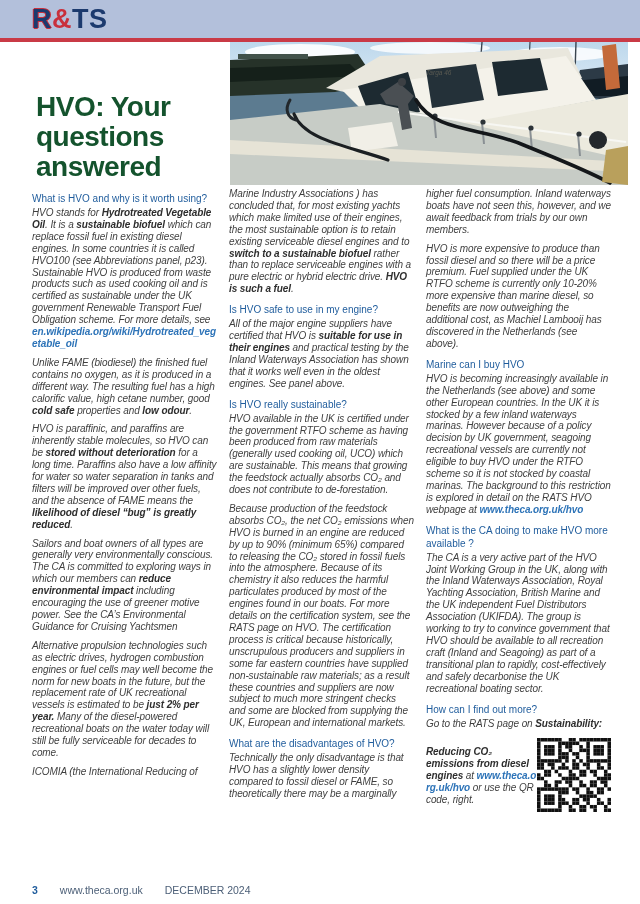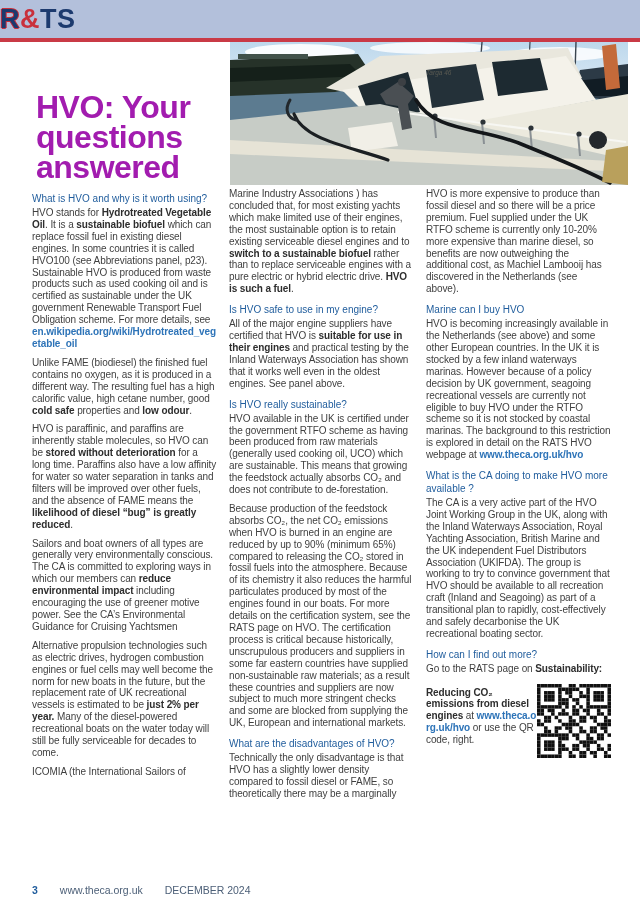--- a/index.html
+++ b/index.html
@@ -1,37 +1,37 @@
 <!DOCTYPE html>
 <html><head>
 <meta charset="utf-8">
 <style>
   html,body{margin:0;padding:0;background:#e9e9e9;}
   .page{position:relative;width:640px;height:904px;background:#ffffff;overflow:hidden;
         font-family:"Liberation Sans",sans-serif;color:#3f3f3f;}
   
-  .masthead{height:38px;background:#b3c0db;display:flex;align-items:center;}
+  .masthead{height:38px;background:#b3c0db;display:flex;align-items:center;padding-left:32px;}
   .logo{font-size:27px;font-weight:800;letter-spacing:0.5px;line-height:1;}
   .logo .r{color:#1c3a6e;text-shadow:-1px 0 #c9303c,1px 0 #c9303c,0 -1px #c9303c,0 1px #c9303c;}
   .logo .amp{color:#c9303c;}
   .logo .ts{color:#1c3a6e;}
   .red-rule{height:4px;background:#c93a46;}
   
   .content{position:relative;padding:0 28px 0 32px;}
   .photo{position:absolute;left:230px;top:0;width:398px;height:143px;overflow:hidden;background:#9db8cc;}
   .cols{display:grid;grid-template-columns:185px 185px 185px;column-gap:12px;}
   .col{min-width:0;}
   .col.pushed{padding-top:146px;}
-  .article-title{color:#a21caf;font-weight:bold;font-size:32px;line-height:30px;letter-spacing:-0.5px;
+  .article-title{color:#14532d;font-weight:bold;font-size:28px;line-height:30px;letter-spacing:-0.5px;
                  margin:50px 0 10px 4px;}
   .sec-h{color:#1f5c9c;font-weight:normal;font-size:10px;line-height:13px;margin:8px 0 2px 0;}
-  .body-p{font-size:10px;line-height:11.9px;margin:0 0 7px 0;letter-spacing:-0.1px;}
+  .body-p{font-size:10px;line-height:11.9px;margin:0 0 7px 0;letter-spacing:-0.1px;font-style:italic;}
   .bold{font-weight:bold;color:#2e2e2e;}
   .link{color:#2e74b8;font-weight:bold;word-break:break-all;cursor:pointer;}
-  .qr-row{display:flex;align-items:center;}
+  .qr-row{display:flex;align-items:flex-end;}
   .qr-row .body-p{flex:1;min-width:0;}
   .qr-box{width:74px;height:74px;flex:0 0 auto;margin-top:2px;}
   
   .footer{position:absolute;left:32px;bottom:8px;font-size:10.5px;color:#4d6078;display:flex;gap:0;align-items:baseline;}
   .footer .pg{color:#1f5c9c;font-weight:bold;margin-right:22px;}
   .footer .url{margin-right:22px;}
 </style>
 </head>
 <body>
 
@@ -109,33 +109,34 @@
 
     <div class="cols">
       <div class="col">
         <div class="article-title">HVO: Your questions answered</div>
       <div class="sec-h">What is HVO and why is it worth using?</div>
           <p class="body-p"><span>HVO stands for </span><span class="bold">Hydrotreated Vegetable Oil</span><span>. It is a </span><span class="bold">sustainable biofuel</span><span> which can replace fossil fuel in existing diesel engines. In some countries it is called HVO100 (see Abbreviations panel, p23). Sustainable HVO is produced from waste products such as used cooking oil and is certified as sustainable under the UK government Renewable Transport Fuel Obligation scheme. For more details, see </span><span class="bold link">en.wikipedia.org/wiki/Hydrotreated_vegetable_oil</span></p>
           <p class="body-p"><span>Unlike FAME (biodiesel) the finished fuel contains no oxygen, as it is produced in a different way. The resulting fuel has a high calorific value, high cetane number, good </span><span class="bold">cold safe</span><span> properties and </span><span class="bold">low odour</span><span>.</span></p>
           <p class="body-p"><span>HVO is paraffinic, and paraffins are inherently stable molecules, so HVO can be </span><span class="bold">stored without deterioration</span><span> for a long time. Paraffins also have a low affinity for water so water separation in tanks and filters will be improved over other fuels, and the absence of FAME means the </span><span class="bold">likelihood of diesel “bug” is greatly reduced</span><span>.</span></p>
           <p class="body-p"><span>Sailors and boat owners of all types are generally very environmentally conscious. The CA is committed to exploring ways in which our members can </span><span class="bold">reduce environmental impact</span><span> including encouraging the use of greener motive power. See the CA’s Environmental Guidance for Cruising Yachtsmen</span></p>
           <p class="body-p"><span>Alternative propulsion technologies such as electric drives, hydrogen combustion engines or fuel cells may well become the norm for new boats in the future, but the replacement rate of UK recreational vessels is estimated to be </span><span class="bold">just 2% per year.</span><span> Many of the diesel-powered recreational boats on the water today will still be fully serviceable for decades to come.</span></p>
-          <p class="body-p"><span>ICOMIA (the International Sailors of</span></p>
+          <p class="body-p"><span>ICOMIA (the International Reducing of</span></p>
         </div>
       <div class="col pushed">
           <p class="body-p"><span>Marine Industry Associations ) has concluded that, for most existing yachts which make limited use of their engines, the most sustainable option is to retain existing serviceable diesel engines and to </span><span class="bold">switch to a sustainable biofuel</span><span> rather than to replace serviceable engines with a pure electric or hybrid electric drive. </span><span class="bold">HVO is such a fuel</span><span>.</span></p>
           <div class="sec-h">Is HVO safe to use in my engine?</div>
           <p class="body-p"><span>All of the major engine suppliers have certified that HVO is </span><span class="bold">suitable for use in their engines</span><span> and practical testing by the Inland Waterways Association has shown that it works well even in the oldest engines. See panel above.</span></p>
           <div class="sec-h">Is HVO really sustainable?</div>
           <p class="body-p"><span>HVO available in the UK is certified under the government RTFO scheme as having been produced from raw materials (generally used cooking oil, UCO) which are sustainable. This means that growing the feedstock actually absorbs CO₂ and does not contribute to de-forestation.</span></p>
           <p class="body-p"><span>Because production of the feedstock absorbs CO₂, the net CO₂ emissions when HVO is burned in an engine are reduced by up to 90% (minimum 65%) compared to releasing the CO₂ stored in fossil fuels into the atmosphere. Because of its chemistry it also reduces the harmful particulates produced by most of the engines found in our boats. For more details on the certification system, see the RATS page on HVO. The certification process is critical because historically, unscrupulous producers and suppliers in some far eastern countries have supplied non-sustainable raw materials; as a result these countries and suppliers are now subject to much more stringent checks and some are blocked from supplying the UK, European and international markets.</span></p>
           <div class="sec-h">What are the disadvantages of HVO?</div>
           <p class="body-p"><span>Technically the only disadvantage is that HVO has a slightly lower density compared to fossil diesel or FAME, so theoretically there may be a marginally</span></p>
         </div>
       <div class="col pushed">
+          <p class="body-p"><span>higher fuel consumption. Inland waterways boats have not seen this, however, and we await feedback from trials by our own members.</span></p>
           <p class="body-p"><span>HVO is more expensive to produce than fossil diesel and so there will be a price premium. Fuel supplied under the UK RTFO scheme is currently only 10-20% more expensive than marine diesel, so benefits are now outweighing the additional cost, as Machiel Lambooij has discovered in the Netherlands (see above).</span></p>
           <div class="sec-h">Marine can I buy HVO</div>
           <p class="body-p"><span>HVO is becoming increasingly available in the Netherlands (see above) and some other European countries. In the UK it is stocked by a few inland waterways marinas. However because of a policy decision by UK government, seagoing recreational vessels are currently not eligible to buy HVO under the RTFO scheme so it is not stocked by coastal marinas. The background to this restriction is explored in detail on the RATS HVO webpage at </span><span class="bold link">www.theca.org.uk/hvo</span></p>
           <div class="sec-h">What is the CA doing to make HVO more available ?</div>
           <p class="body-p"><span>The CA is a very active part of the HVO Joint Working Group in the UK, along with the Inland Waterways Association, Royal Yachting Association, British Marine and the UK independent Fuel Distributors Association (UKIFDA). The group is working to try to convince government that HVO should be available to all recreation craft (Inland and Seagoing) as part of a transitional plan to rapidly, cost-effectively and safely decarbonise the UK recreational boating sector.</span></p>
           <div class="sec-h">How can I find out more?</div>
           <p class="body-p"><span>Go to the RATS page on </span><span class="bold">Sustainability:</span></p>
           <div class="qr-row">
             <p class="body-p"><span class="bold">Reducing CO₂ emissions from diesel engines</span><span> at </span><span class="bold link">www.theca.org.uk/hvo</span><span> or use the QR code, right.</span></p>
             <div class="qr-box"><svg width="74" height="74" viewBox="0 0 73.5 73.5">

